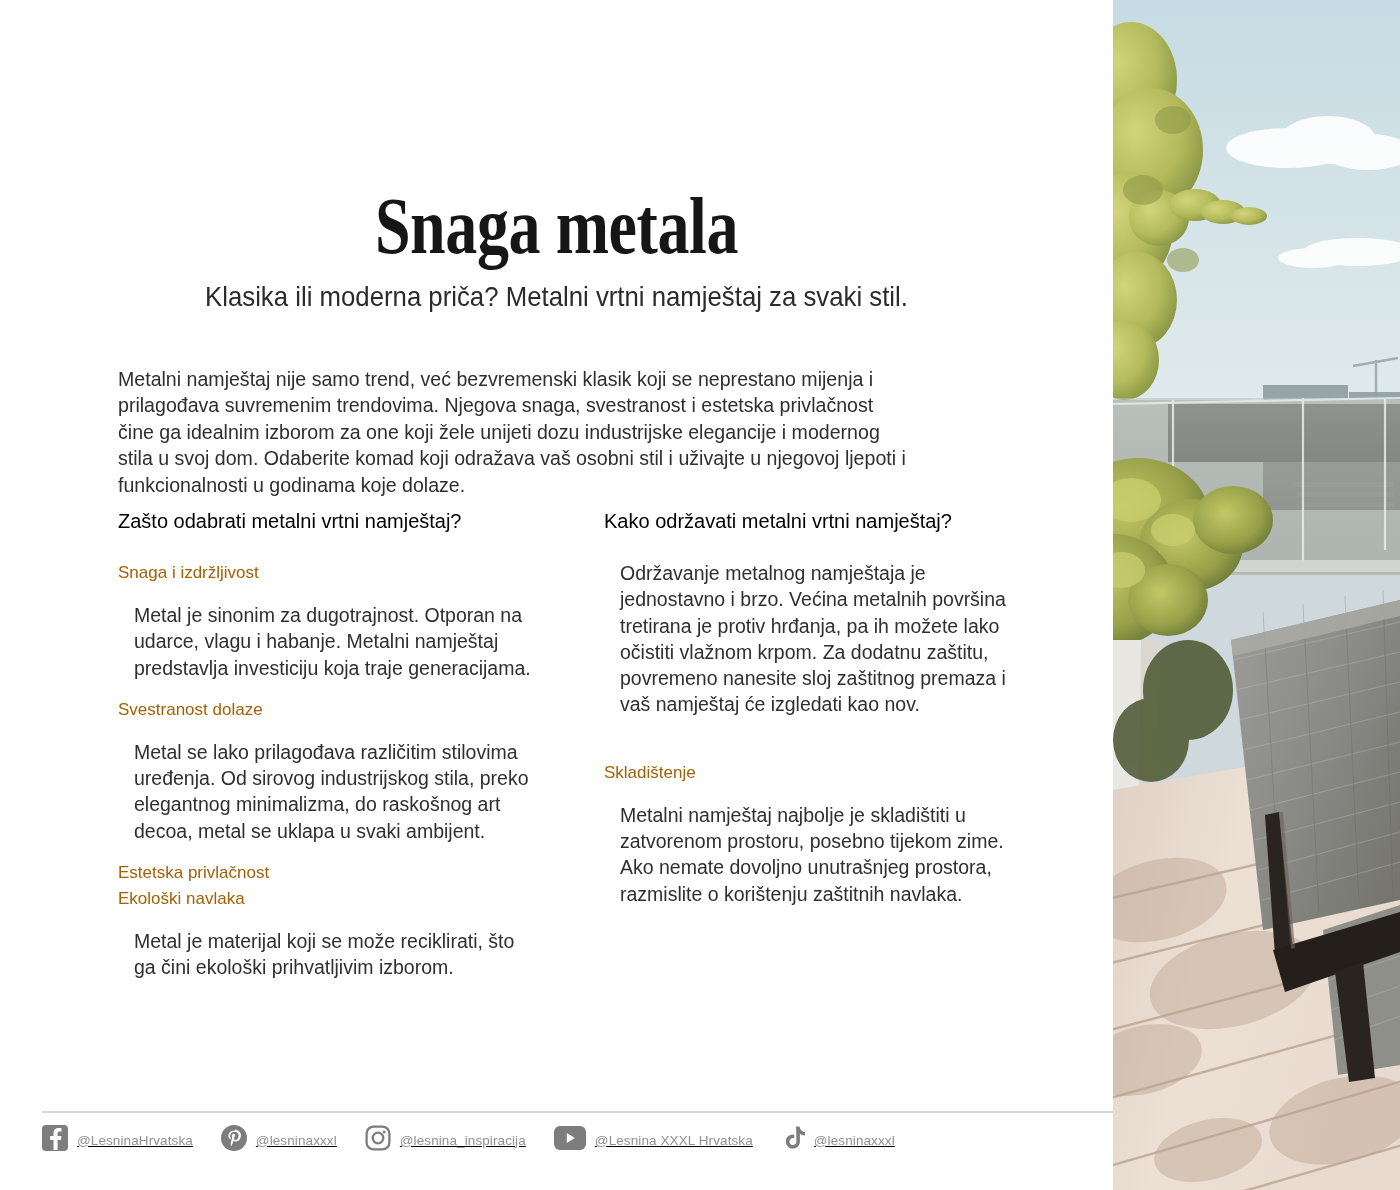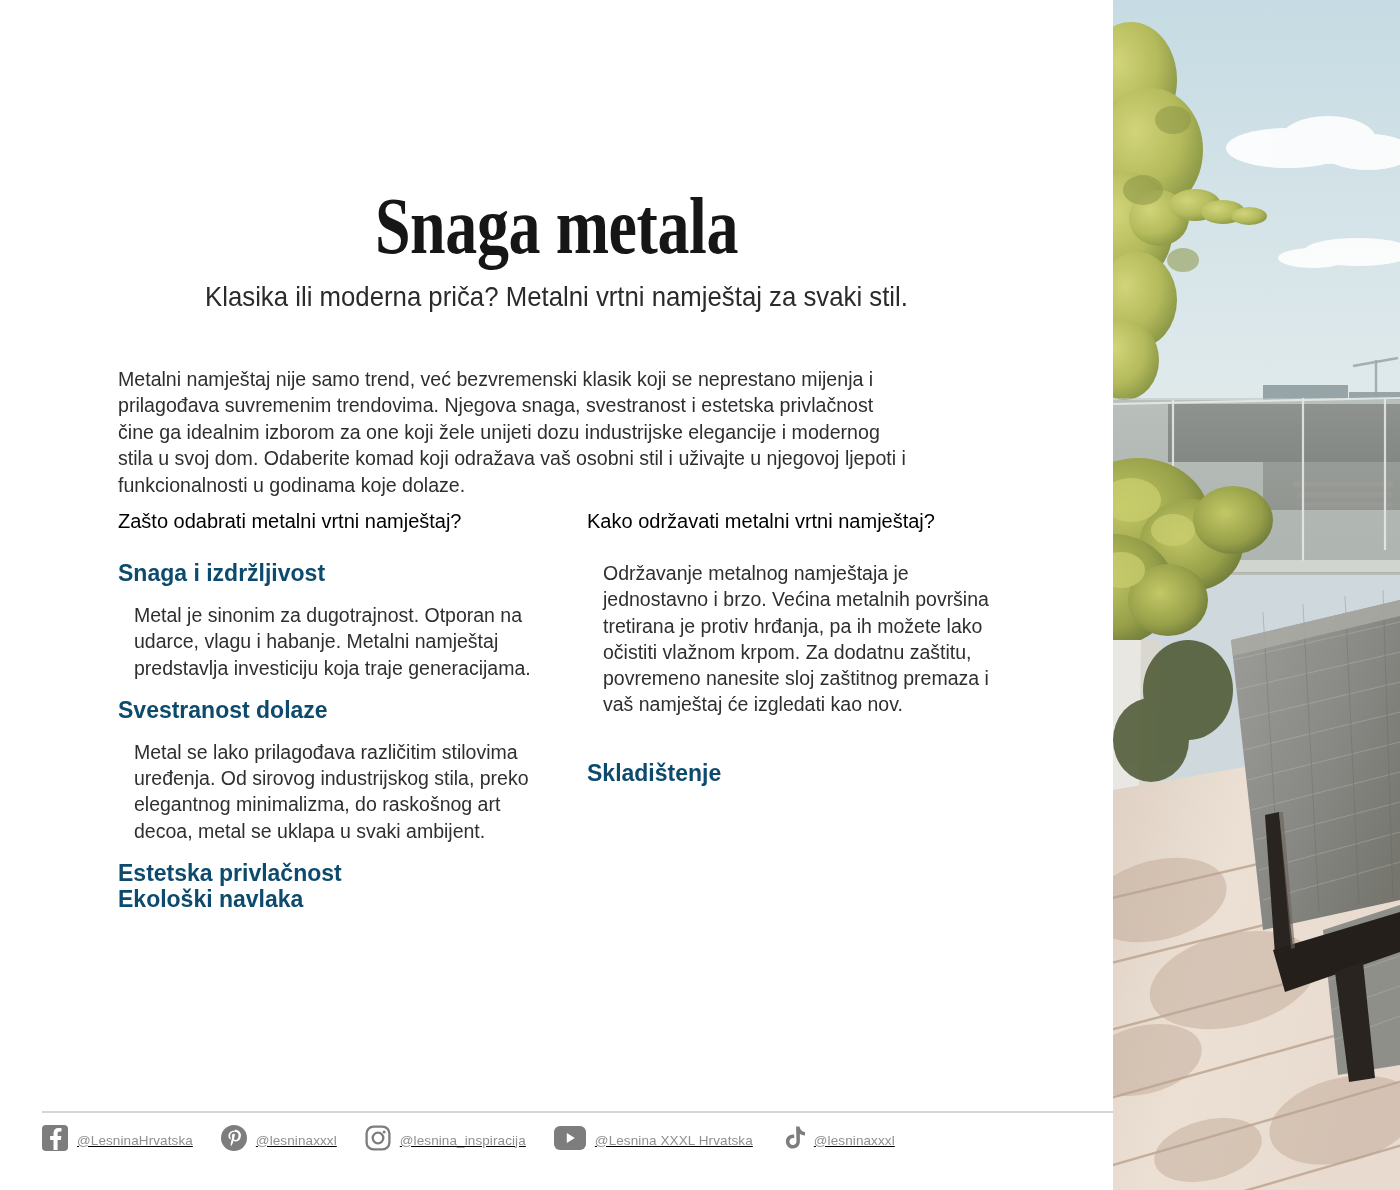--- a/index.html
+++ b/index.html
@@ -73,37 +73,37 @@
     transform: scaleX(0.955);
     transform-origin: 0 0;
   }
 
   
   .col {
     position: absolute;
     top: 508px;
   }
   .col-left  { left: 118px; width: 430px; }
-  .col-right { left: 587px; width: 425px; }
+  .col-right { left: 604px; width: 425px; }
 
   .col-question {
     font-size: 20px;
     line-height: 26px;
     color: #000000;
     margin: 0 0 26px 0;
     font-weight: normal;
   }
 
   .block { margin: 0 0 0 0; }
 
   .block-title {
-    font-size: 23px;
+    font-size: 17px;
     line-height: 26px;
-    font-weight: bold;
-    color: #0c4a6e;
+    font-weight: normal;
+    color: #a16207;
     margin: 0;
   }
 
   .block-body {
     font-size: 19.5px;
     line-height: 26.3px;
     color: #2f2f2f;
     margin: 16px;
   }
 
@@ -182,34 +182,36 @@
         <p class="block-title">Svestranost dolaze</p>
         <p class="block-body">Metal se lako prilagođava različitim stilovima uređenja. Od sirovog industrijskog stila, preko elegantnog minimalizma, do raskošnog art decoa, metal se uklapa u svaki ambijent.</p>
       </div>
 
       <div class="block">
         <p class="block-title">Estetska privlačnost</p>
       </div>
 
       <div class="block">
         <p class="block-title">Ekološki navlaka</p>
+        <p class="block-body">Metal je materijal koji se može reciklirati, što ga čini ekološki prihvatljivim izborom.</p>
       </div>
     </div>
 
     <div class="col col-right">
       <p class="col-question">Kako održavati metalni vrtni namještaj?</p>
 
       <div class="block">
         <p class="block-body">Održavanje metalnog namještaja je jednostavno i brzo. Većina metalnih površina tretirana je protiv hrđanja, pa ih možete lako očistiti vlažnom krpom. Za dodatnu zaštitu, povremeno nanesite sloj zaštitnog premaza i vaš namještaj će izgledati kao nov.</p>
       </div>
 
       <div class="gap-lg"></div>
 
       <div class="block">
         <p class="block-title">Skladištenje</p>
+        <p class="block-body">Metalni namještaj najbolje je skladištiti u zatvorenom prostoru, posebno tijekom zime. Ako nemate dovoljno unutrašnjeg prostora, razmislite o korištenju zaštitnih navlaka.</p>
       </div>
     </div>
 
     <div class="footer-divider"></div>
 
     <div class="social-bar">
 
       <div class="social-item">
         <span class="ic">
           <svg width="26" height="26" viewBox="0 0 26 26">

